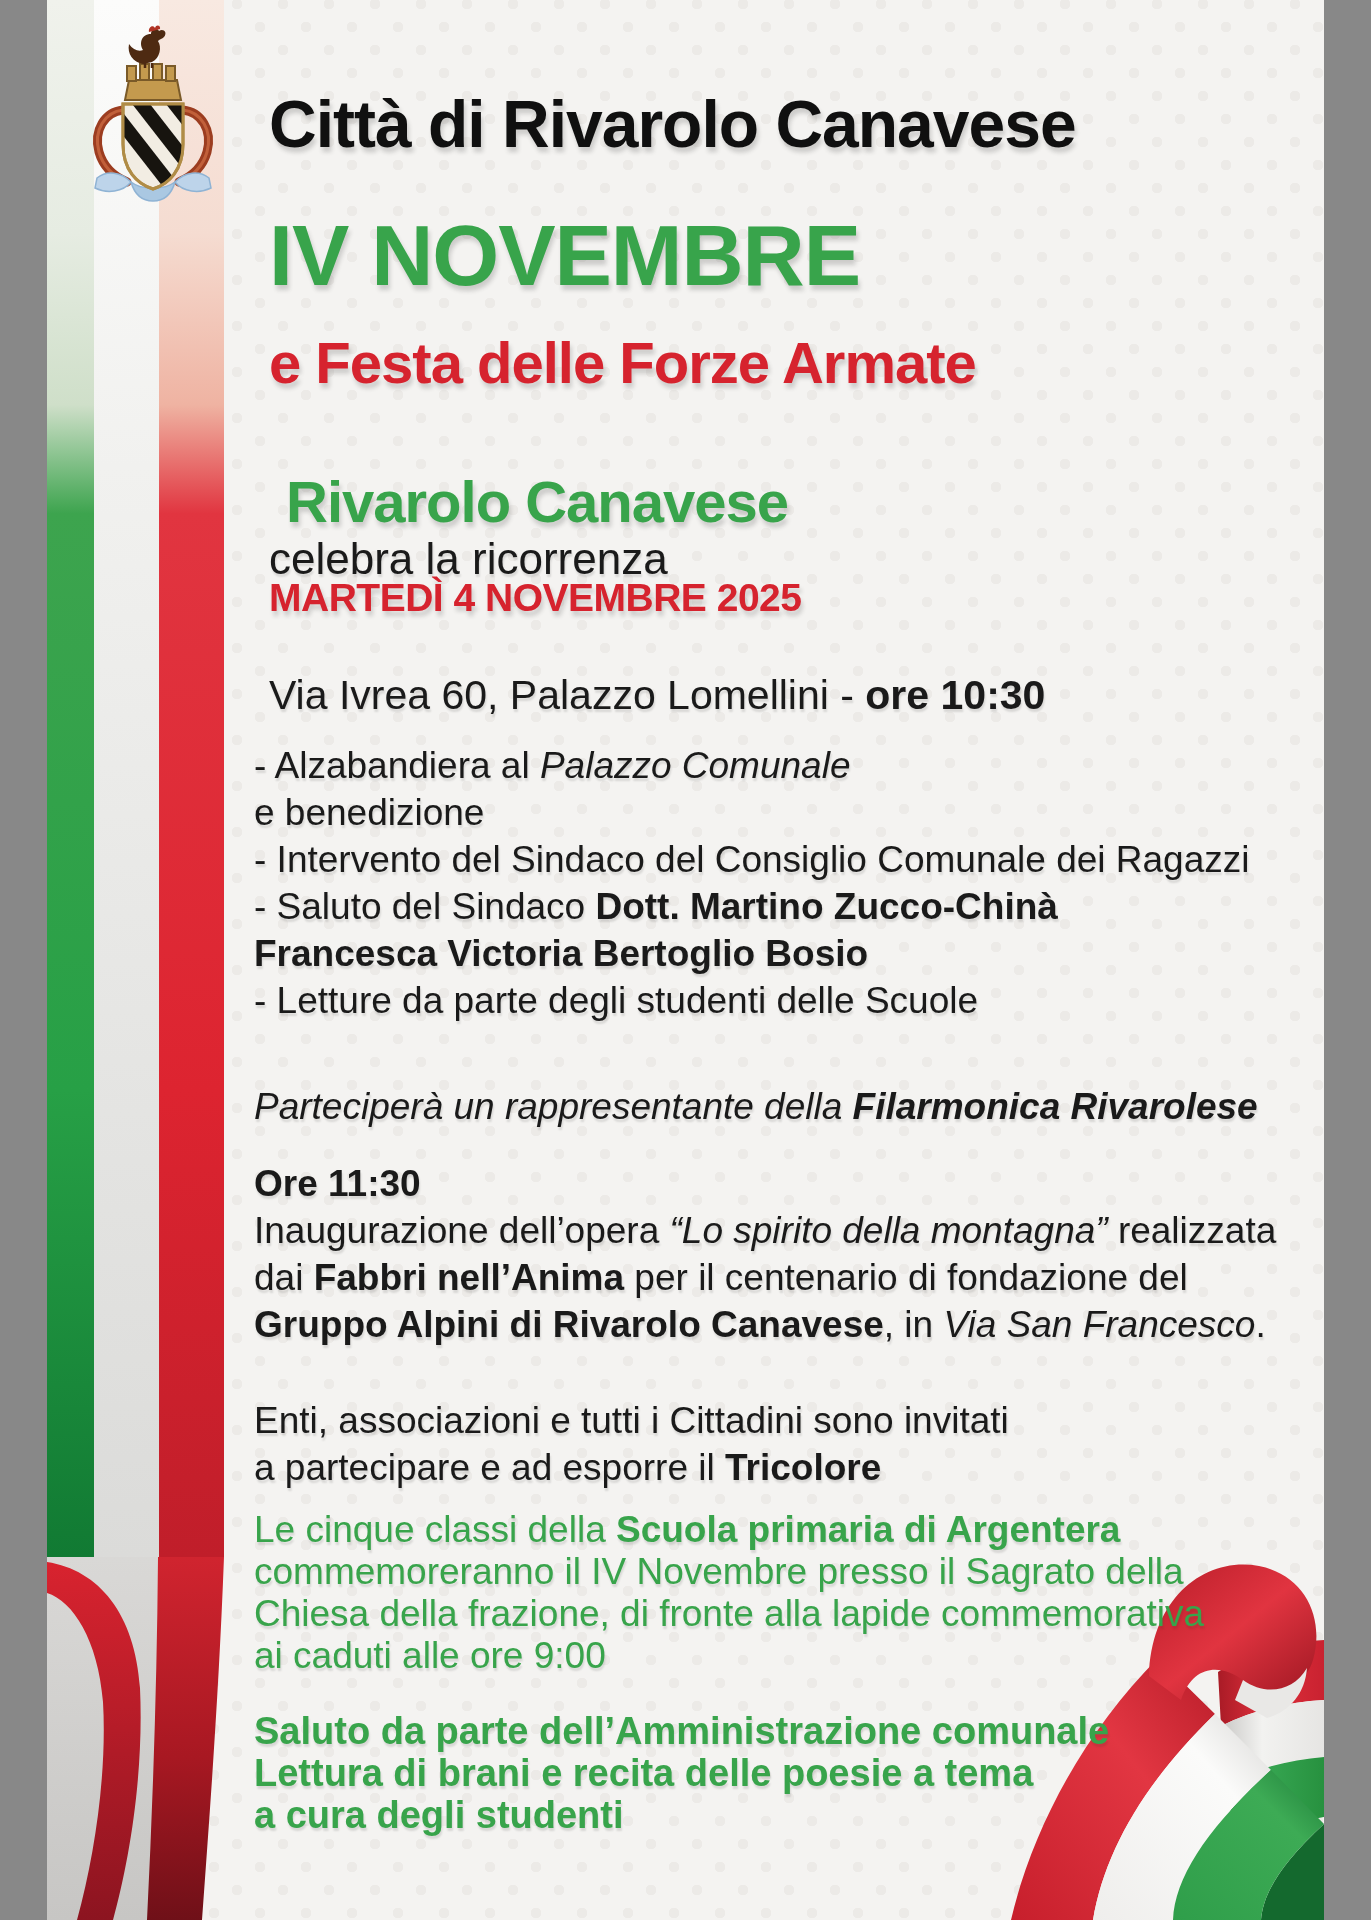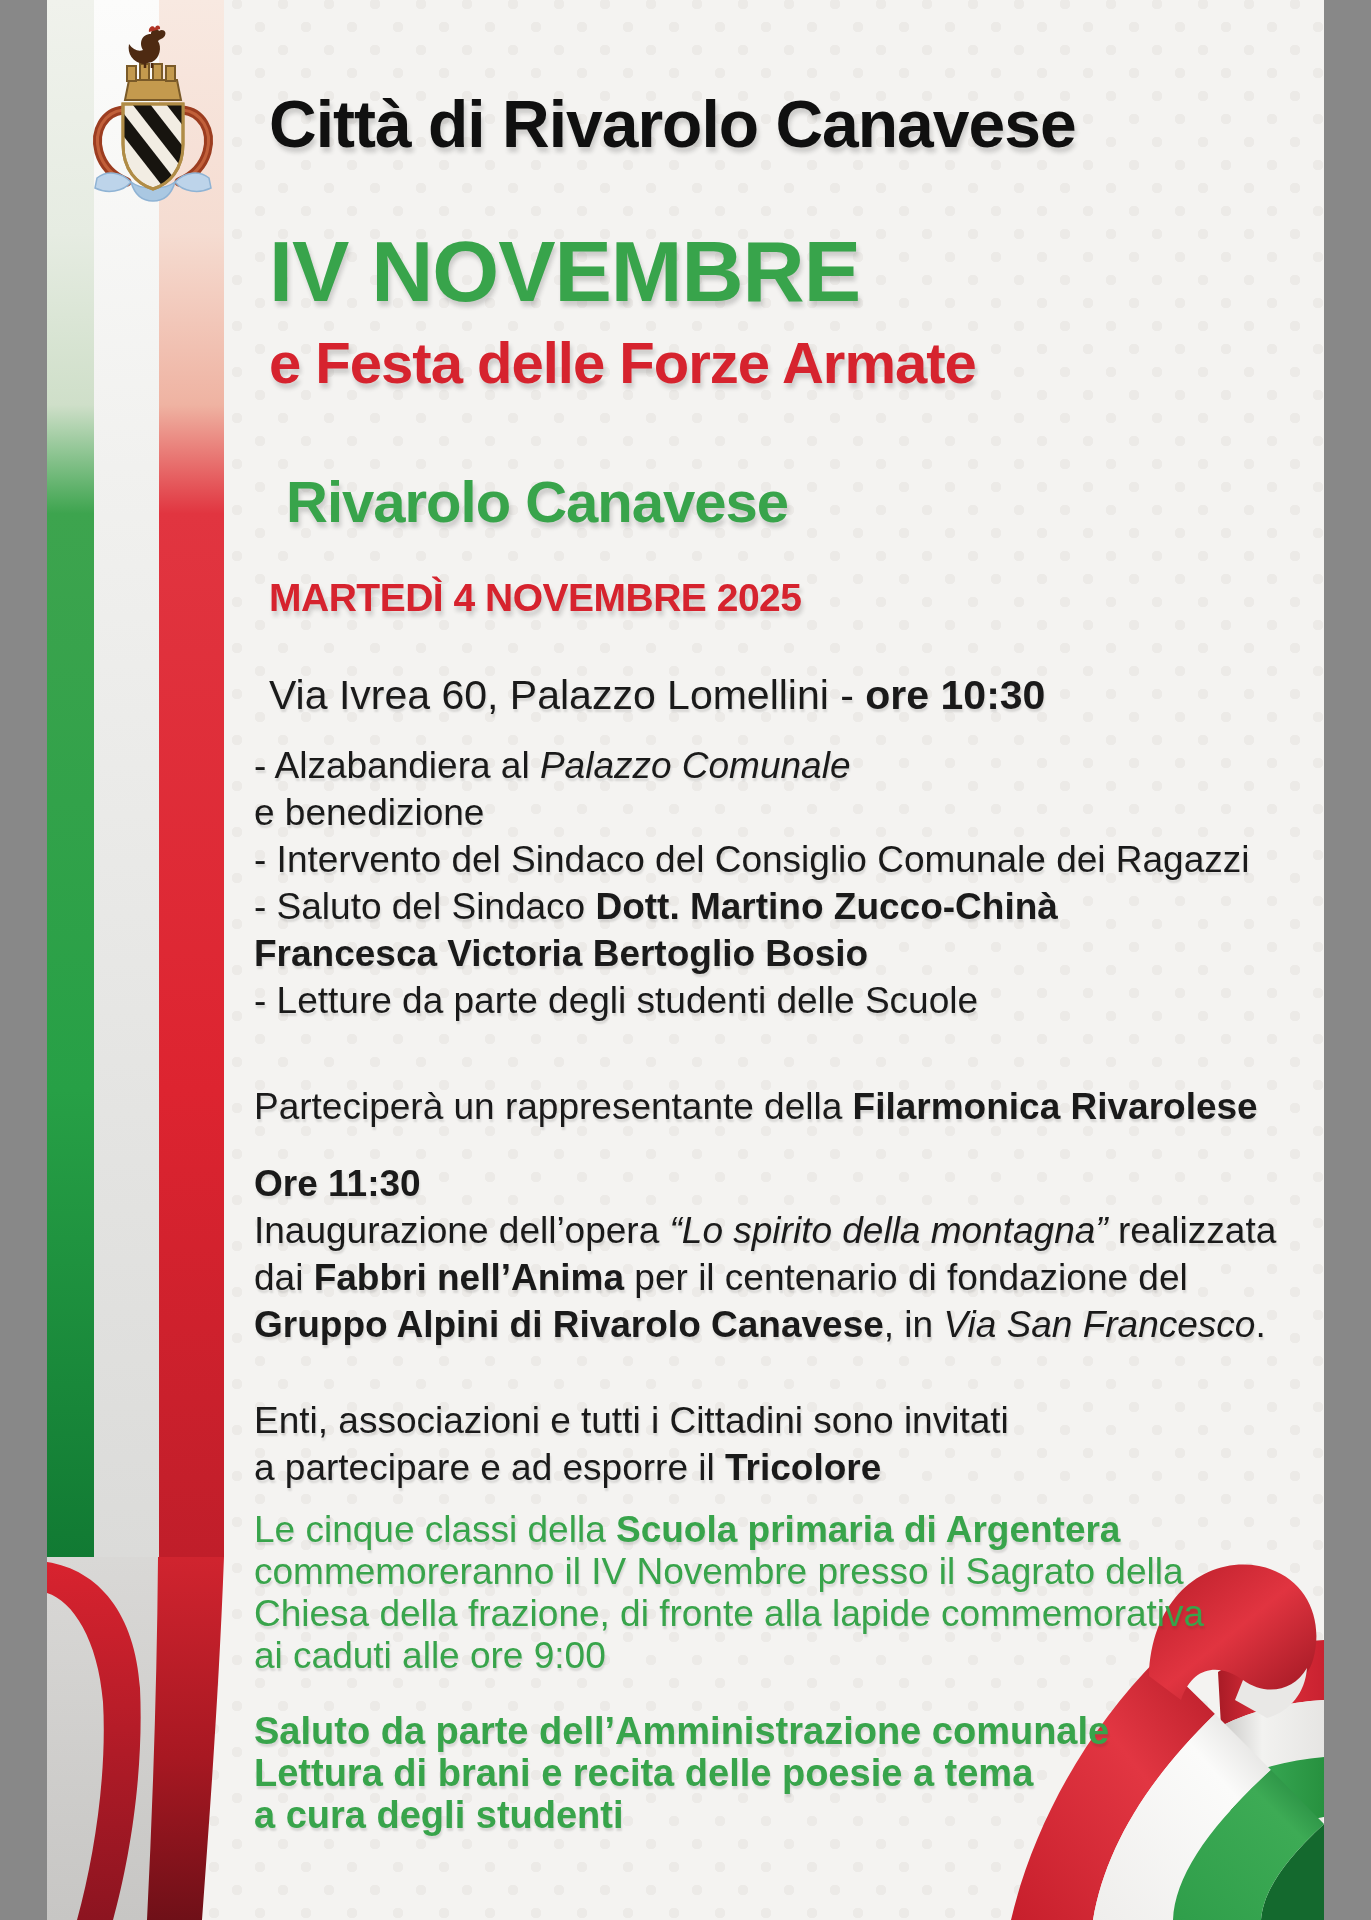--- a/index.html
+++ b/index.html
@@ -14,28 +14,28 @@
     background-image:
       radial-gradient(circle,#eceae7 5px,rgba(0,0,0,0) 5.5px),
       radial-gradient(circle,#eceae7 5px,rgba(0,0,0,0) 5.5px);
     background-size:46px 46px,46px 46px;
     background-position:6px 4px,29px 27px;
   }
   .abs{position:absolute;left:207px;white-space:nowrap;}
   .shadow-big{text-shadow:2px 5px 4px rgba(50,50,50,0.20);}
   .shadow-sm{text-shadow:1px 3px 2px rgba(50,50,50,0.14);}
   .city-title{top:86px;left:222px;font-size:66px;font-weight:bold;letter-spacing:-1px;color:#101010;}
-  .event-title{top:222px;left:222px;font-size:86px;font-weight:bold;letter-spacing:-1px;color:var(--green);}
+  .event-title{top:206px;left:222px;font-size:86px;font-weight:bold;letter-spacing:-1px;color:var(--green);}
   .event-subtitle{top:328px;left:222px;font-size:58px;font-weight:bold;letter-spacing:-1px;line-height:70px;color:var(--red);}
   .city-green{top:468px;left:239px;font-size:58px;font-weight:bold;letter-spacing:-1px;color:var(--green);}
   .tagline{top:534px;left:222px;font-size:44px;}
   .date-title{top:576px;left:222px;font-size:39px;font-weight:bold;letter-spacing:-0.5px;color:var(--red);text-align:center;}
   .venue{top:672px;left:222px;font-size:41px;}
   .program{top:742px;font-size:37px;line-height:47px;}
-  .note{top:1086px;font-size:37px;}
+  .note{top:1086px;font-size:37px;font-style:italic;}
   .second{top:1160px;font-size:37px;line-height:47px;}
   .invitation{top:1397px;font-size:37px;line-height:47px;}
   .argentera{top:1509px;font-size:37px;line-height:42px;color:var(--green);}
   .closing{top:1710px;font-size:38px;line-height:42px;color:var(--green);font-weight:bold;}
   .b{font-weight:bold;}
   .i{font-style:italic;}
   .ribbon-left{position:absolute;left:0;top:0;}
   .ribbon-corner{position:absolute;right:0;bottom:0;}
   .coat{position:absolute;left:36px;top:20px;}
 </style>
@@ -185,20 +185,21 @@
 
   <div class="abs city-title shadow-big">Città di Rivarolo Canavese</div>
 
   <div class="abs event-title shadow-big">IV NOVEMBRE</div>
 
   <div class="abs event-subtitle shadow-big">
     <div>e Festa delle Forze Armate</div>
   </div>
 
   <div class="abs city-green shadow-big">Rivarolo Canavese</div>
+  <div class="abs tagline shadow-sm">celebra la ricorrenza</div>
   <div class="abs date-title shadow-big">MARTEDÌ 4 NOVEMBRE 2025</div>
   <div class="abs venue shadow-sm"><span>Via Ivrea 60, Palazzo Lomellini - </span><span class="b">ore 10:30</span></div>
 
   <div class="abs program shadow-sm">
     <div><span>- Alzabandiera al </span><span class="i">Palazzo Comunale</span></div>
     <div><span>e benedizione</span></div>
     <div><span>- Intervento del Sindaco del Consiglio Comunale dei Ragazzi</span></div>
     <div><span>- Saluto del Sindaco </span><span class="b">Dott. Martino Zucco-Chinà</span></div>
     <div><span class="b">Francesca Victoria Bertoglio Bosio</span></div>
     <div><span>- Letture da parte degli studenti delle Scuole</span></div>

